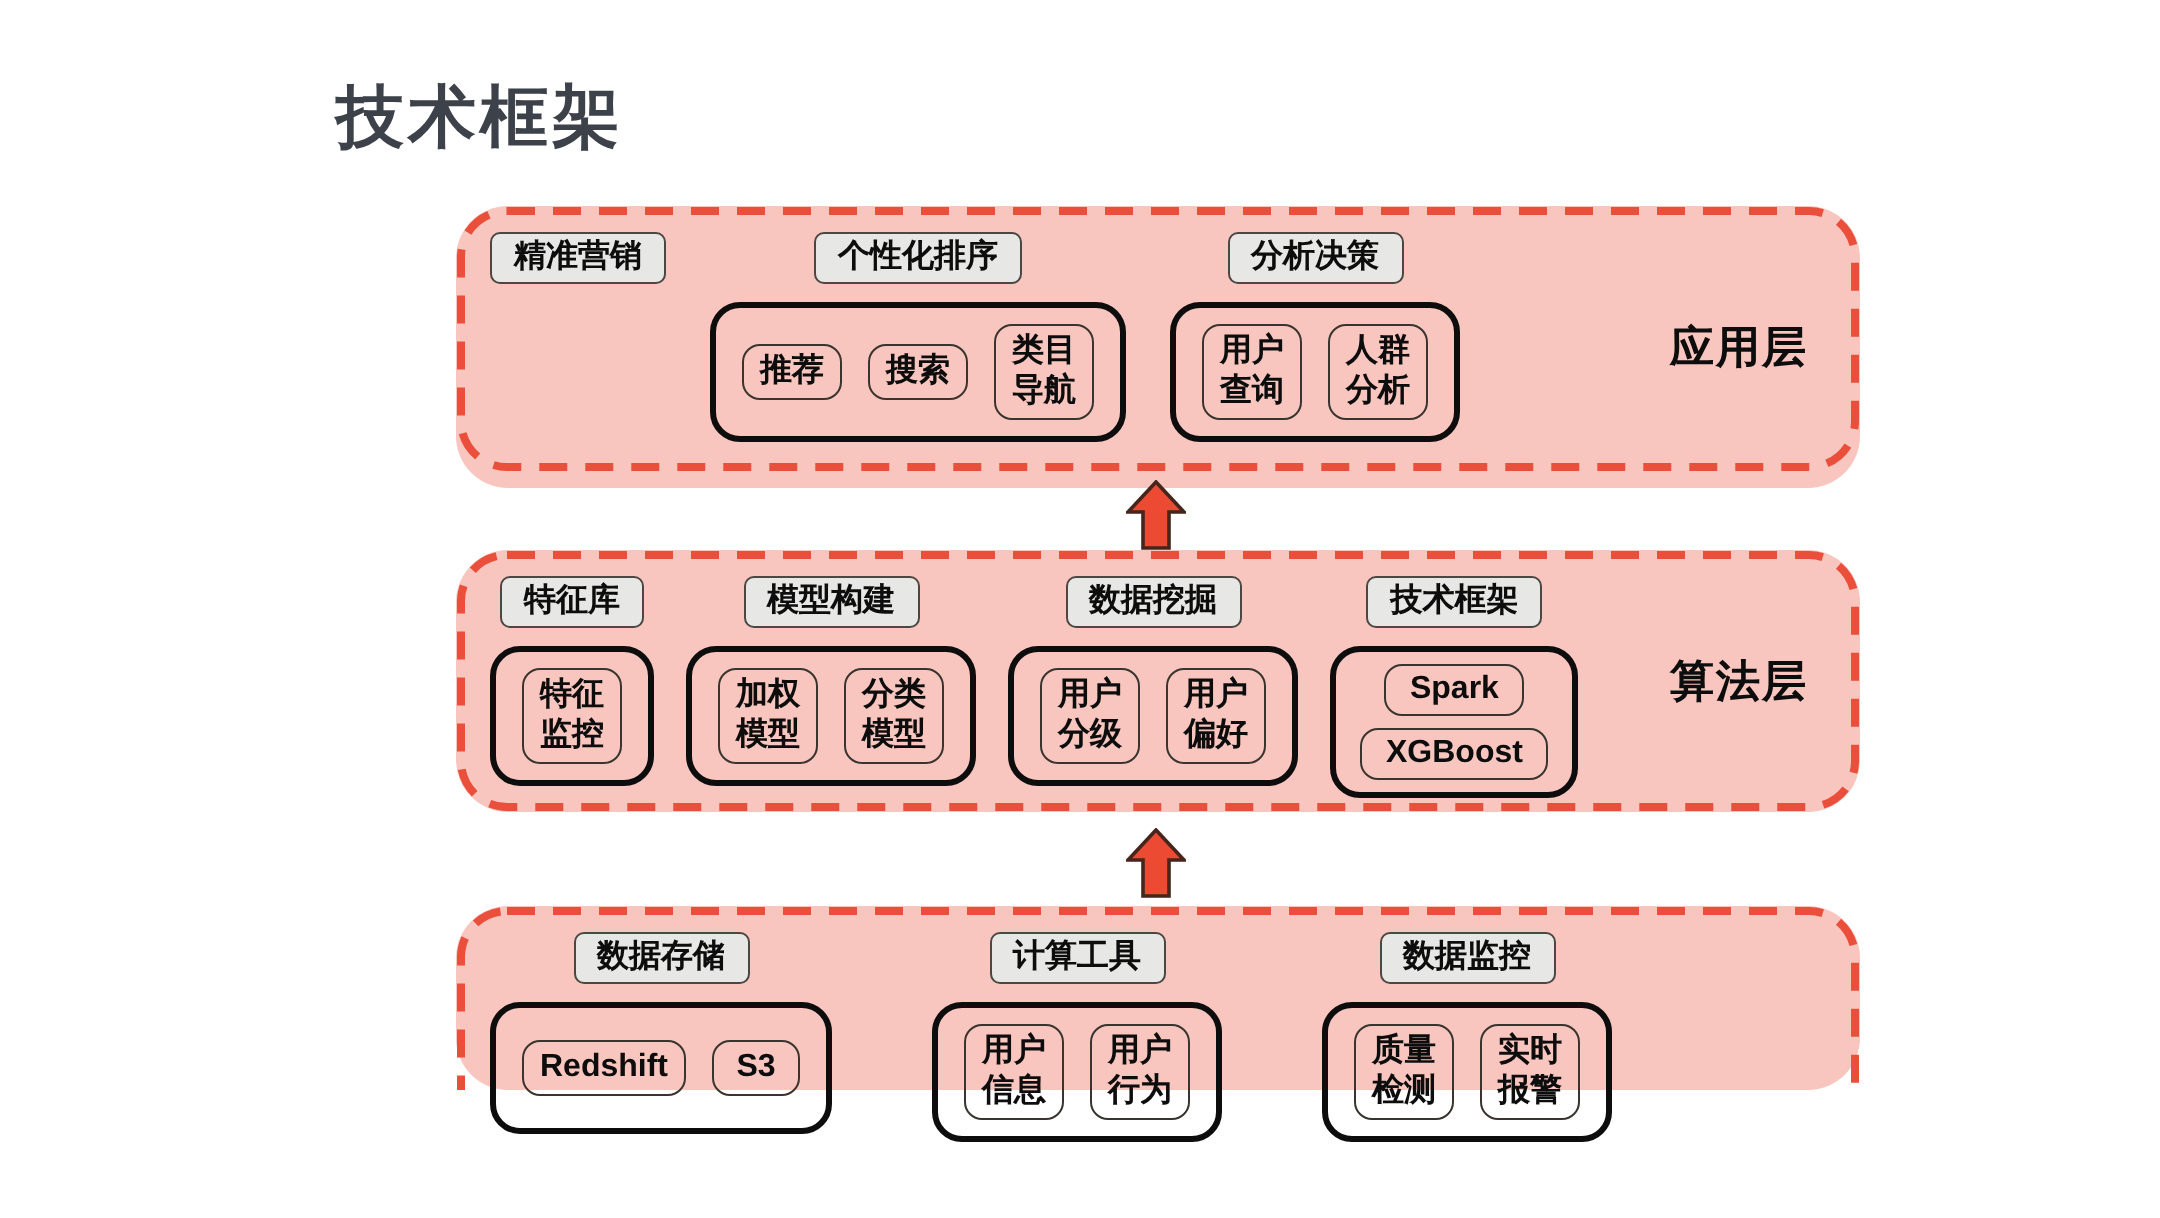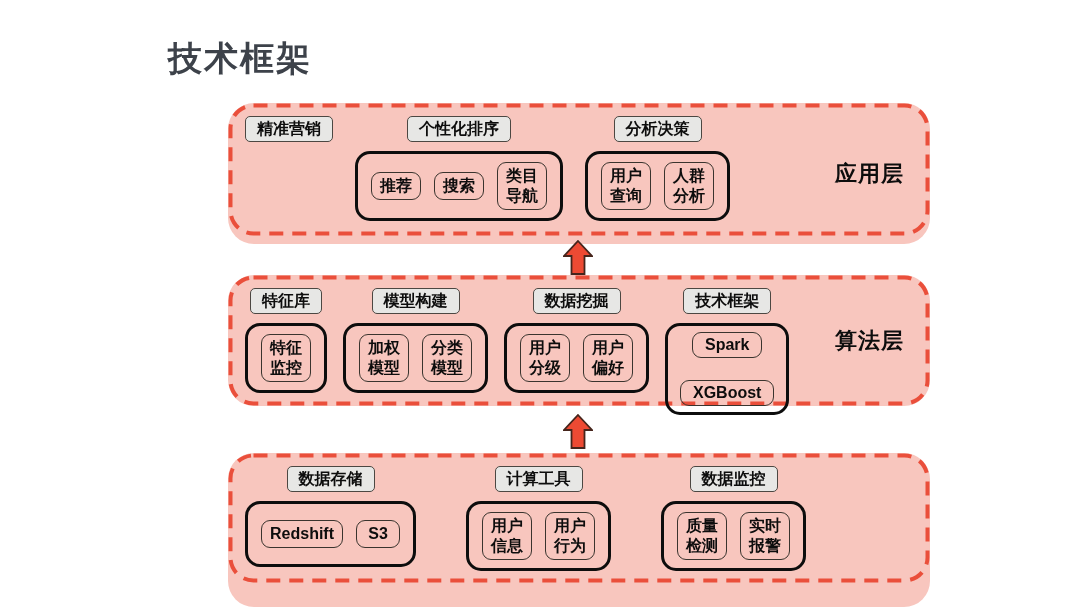--- a/index.html
+++ b/index.html
@@ -12,35 +12,35 @@
     --chip:#e7e7e5;
     --ink:#0d0d0d;
     --title:#3d424a;
   }
   .canvas{position:absolute;inset:0;}
   .title{position:absolute;left:152px;top:20px;margin:16px;font-size:34px;font-weight:800;
          color:var(--title);letter-spacing:2px;}
   .layer{position:absolute;left:228px;width:702px;background:var(--pink);border-radius:26px;}
   .layer-0{top:103px;height:141px;}
   .layer-1{top:275px;height:131px;}
-  .layer-2{top:453px;height:154px;}
+  .layer-2{top:453px;height:92px;}
   svg.dash{position:absolute;inset:0;width:100%;height:100%;pointer-events:none;}
   svg.dash rect{fill:none;stroke:var(--red);stroke-width:4;stroke-dasharray:14 9;}
   .sections{position:absolute;left:17px;top:13px;display:flex;align-items:flex-start;}
   .layer-0 .sections{gap:22px;}
   .layer-1 .sections{gap:16px;}
   .layer-2 .sections{gap:50px;}
   .section{display:flex;flex-direction:column;align-items:center;}
   .chip{background:var(--chip);border:1.6px solid #4c4742;border-radius:5px;
         padding:1px 11px;font-size:16px;font-weight:700;color:var(--ink);line-height:1.35;
         white-space:nowrap;}
   .group{margin-top:9px;display:flex;align-items:center;justify-content:center;gap:13px;
          border:3.2px solid #0d0d0d;border-radius:15px;padding:8px 13px;min-height:66px;
          box-sizing:border-box;}
-  .group.stack{flex-direction:column;gap:22px;padding:6px 12px;}
+  .group.stack{flex-direction:column;gap:6px;padding:6px 12px;}
   .item{border:1.7px solid #3a342e;border-radius:9px;padding:3px 8px;min-width:44px;
         text-align:center;font-size:16px;font-weight:700;line-height:1.25;color:var(--ink);
         box-sizing:border-box;}
   .group.stack .item{padding:2px 12px;}
   .layer-name{position:absolute;right:26px;top:50%;transform:translateY(-50%);
         font-size:22px;font-weight:800;color:#0d0d0d;letter-spacing:1px;white-space:nowrap;}
   .arrow{position:absolute;left:563px;width:30px;height:35px;}
   .arrow-0{top:240px;}
   .arrow-1{top:414px;}
   .arrow svg{display:block;width:100%;height:100%;}

